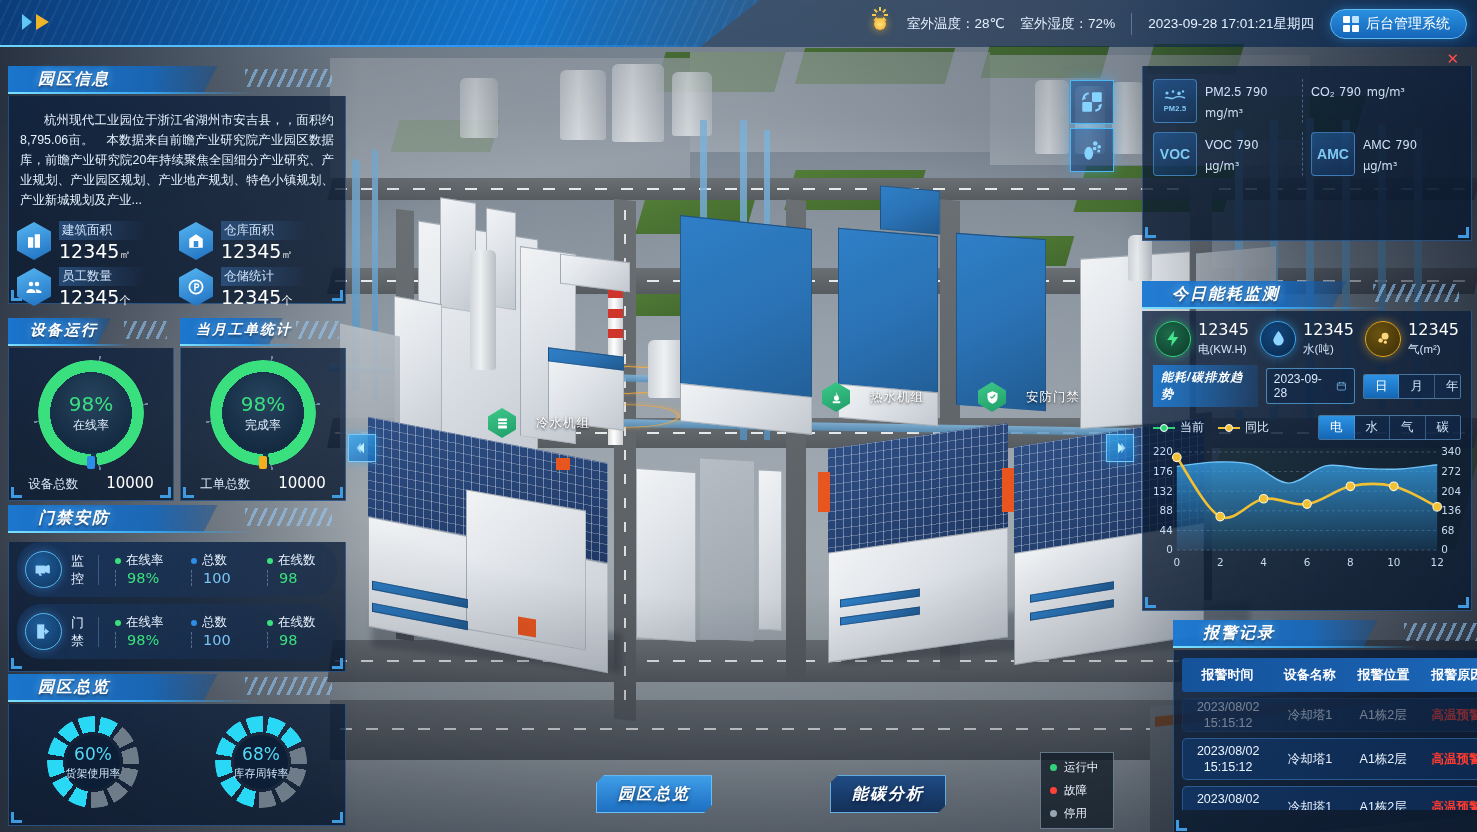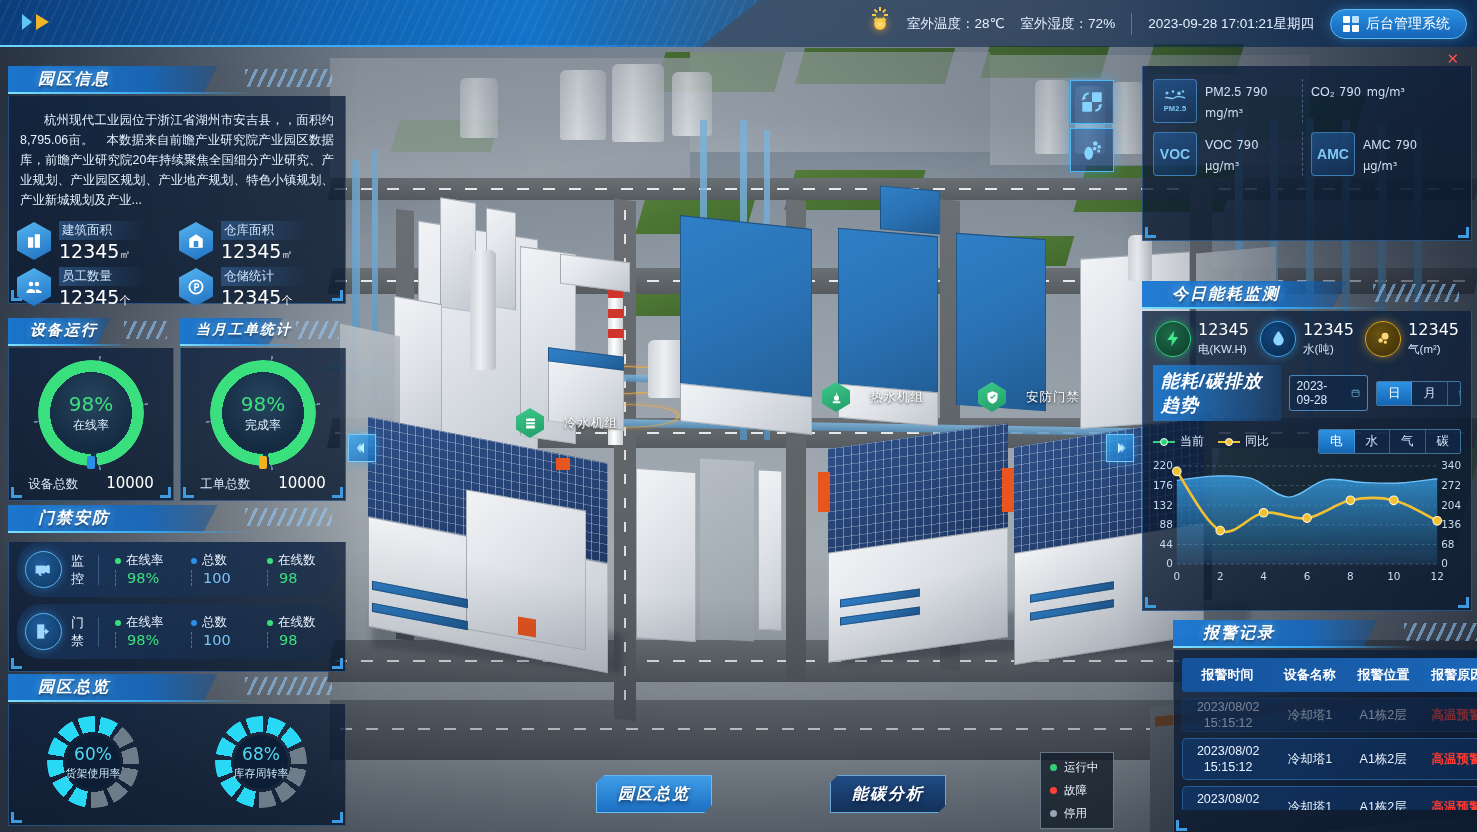--- a/index.html
+++ b/index.html
@@ -234,21 +234,21 @@
   
   #energy { left:1142px; top:281px; width:330px; }
   #energy-top { display:flex; justify-content:space-between; padding:9px 12px 4px; }
   .ecell { display:flex; align-items:center; gap:7px; }
   .e-circ { width:36px; height:36px; border-radius:50%; display:flex; align-items:center; justify-content:center; }
   .e-circ svg { width:19px; height:19px; }
   .e-meta .num { font-size:16px; color:#fff; font-family:"DejaVu Sans","Liberation Sans",sans-serif; }
   .e-meta .unit { font-size:11.5px; color:#d2e4f7; }
   #trend-bar { display:flex; align-items:center; gap:8px; padding:4px 10px 2px; }
   #trend-title {
-    font-size:18px; font-weight:bold; font-style:italic; color:#fff; letter-spacing:1px;
+    font-size:12px; font-weight:bold; font-style:italic; color:#fff; letter-spacing:1px;
     background: linear-gradient(90deg, rgba(30,120,205,.95), rgba(25,95,170,.25));
     padding:4px 10px 4px 8px;
   }
   #date-pick {
     display:flex; align-items:center; gap:7px; font-size:12px; color:#d9e9fb;
     border:1px solid rgba(95,175,235,.7); border-radius:3px; padding:3px 7px;
     background: rgba(12,38,72,.5); cursor:pointer;
   }
   #date-pick svg { width:12px; height:12px; fill:none; stroke:#7cc5f2; stroke-width:1.6; }
   .seg-group { display:flex; border:1px solid rgba(110,180,235,.55); border-radius:2px; overflow:hidden; }
@@ -947,21 +947,21 @@
             <div>A1栋2层</div>
             <div class="warn">高温预警</div>
           </div>
         </div>
       </div>
       <div class="corner bl"></div>
         <div class="corner br"></div>
     </div>
   </div>
 
-  <div class="marker" style="left:516px;top:408px;">
+  <div class="marker" style="left:488px;top:408px;">
     <span class="pin">
       <svg viewBox="0 0 24 24">
           <path d="M5 4h14v4H5zM5 10h14v3H5zM5 15h14v5H5z"></path>
         </svg>
     </span>
     <span class="mlabel">冷水机组</span>
   </div>
   <div class="marker" style="left:822px;top:382px;">
     <span class="pin">
       <svg viewBox="0 0 24 24">

